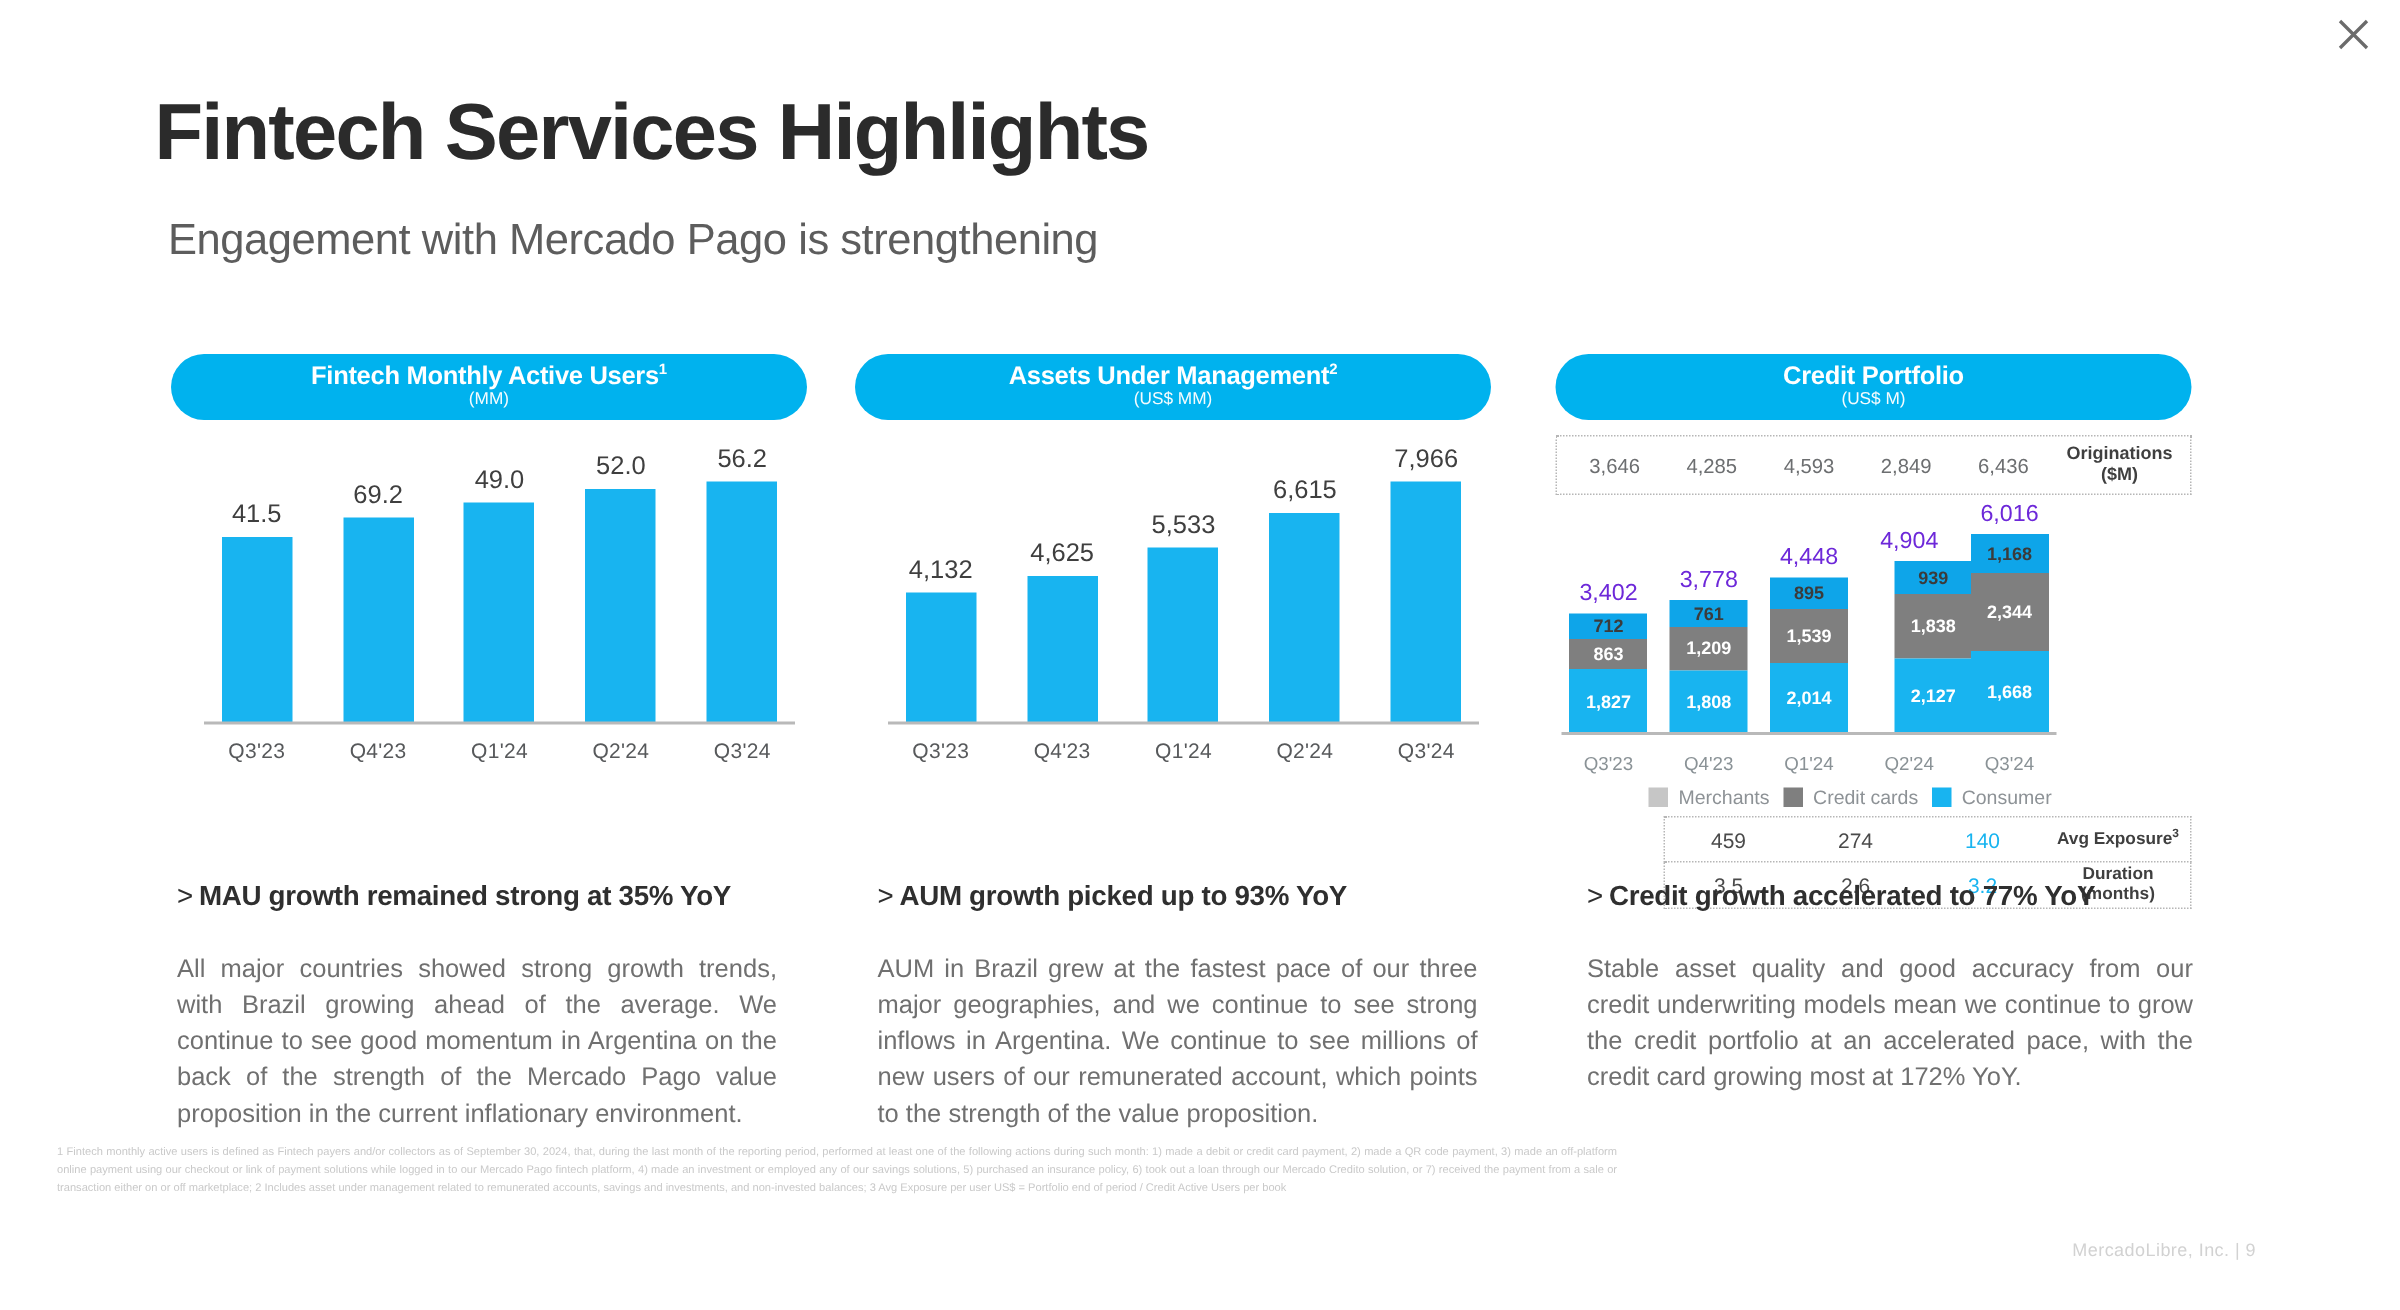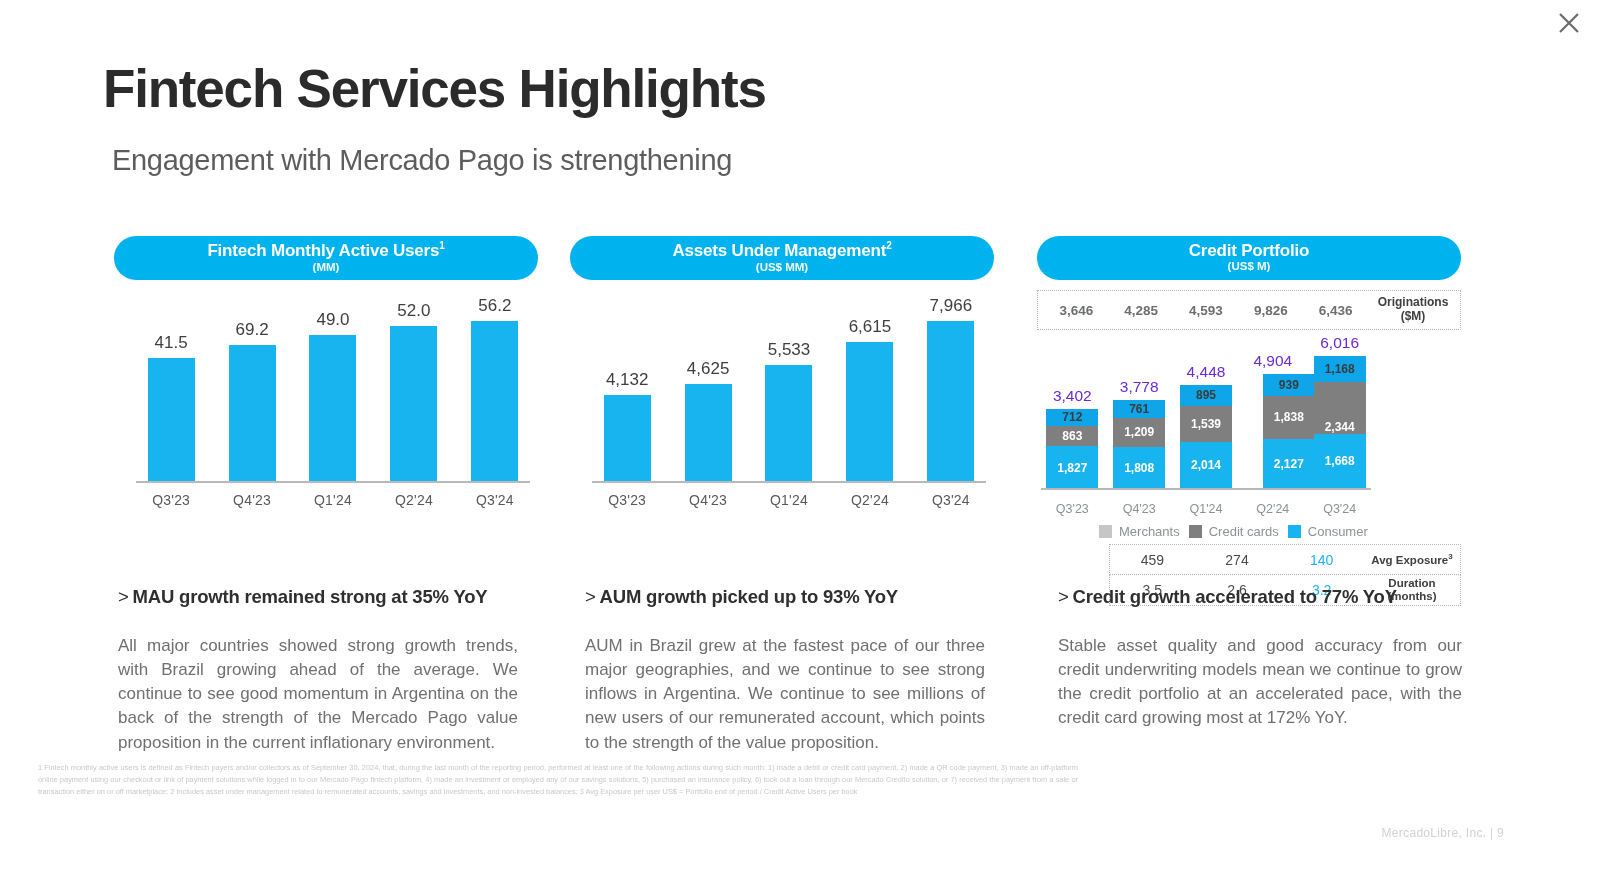--- a/index.html
+++ b/index.html
@@ -43,21 +43,21 @@
     border-radius: 26px;
     height: 44px;
     display: flex; flex-direction: column;
     align-items: center; justify-content: center;
     color: #fff;
   }
   .panel-header .ph-title {
     font-size: 17px; font-weight: 700; letter-spacing: -0.2px; line-height: 1.05;
   }
   .panel-header .ph-title sup { font-size: 10px; vertical-align: super; }
-  .panel-header .ph-sub { font-size: 11.5px; font-weight: 700; opacity: .96; line-height: 1.3; }
+  .panel-header .ph-sub { font-size: 11.5px; font-weight: 400; opacity: .96; line-height: 1.3; }
 
   
   .chart { position: relative; height: 212px; margin-top: 16px; }
   .bars {
     position: absolute; left: 24px; right: 10px; bottom: 26px; top: 0;
     display: flex; align-items: flex-end; justify-content: space-between;
   }
   .bar-col { width: 17%; display: flex; flex-direction: column; align-items: center; height: 100%; justify-content: flex-end; }
   .bar-val { font-size: 17px; color: #3f3f3f; margin-bottom: 5px; white-space: nowrap; }
   .bar-rect { width: 47px; background: #18b4f0; }
@@ -73,21 +73,21 @@
     width: 17%; text-align: center; font-size: 14px; color: #57595b; letter-spacing: .2px;
   }
 
   
   .orig-row {
     margin-top: 10px; height: 40px;
     border: 1px dotted #b6b6b6;
     display: flex; align-items: center;
     position: relative;
   }
-  .orig-cells { display: flex; flex: 1; padding-left: 6px; font-weight: bold; }
+  .orig-cells { display: flex; flex: 1; padding-left: 6px; }
   .orig-cells span {
     flex: 1; text-align: center; font-size: 13.5px; color: #6c6e70;
   }
   .orig-label {
     width: 92px; text-align: center; font-size: 12px; font-weight: 700;
     color: #3f3f3f; line-height: 1.15; padding-right: 2px;
   }
 
   .stacked-wrap { position: relative; height: 182px; margin-top: 4px; }
   .stacked-bars {
@@ -263,21 +263,21 @@
     <div class="panel-header">
       <div class="ph-title"><span>Credit Portfolio</span></div>
       <div class="ph-sub">(US$ M)</div>
     </div>
 
     <div class="orig-row">
       <div class="orig-cells" id="orig-cells">
           <span>3,646</span>
           <span>4,285</span>
           <span>4,593</span>
-          <span>9,826</span>
+          <span>2,849</span>
           <span>6,436</span>
         </div>
       <div class="orig-label">
         <div>Originations</div>
         <div>($M)</div>
       </div>
     </div>
 
     <div class="stacked-wrap">
       <div class="stacked-bars" id="bars-2">
@@ -336,21 +336,21 @@
                 <span>2,127</span>
               </div>
             </div>
           </div>
           <div class="st-col">
             <div class="st-total">6,016</div>
             <div class="st-stack" style="height: 91.1515%;">
               <div class="st-seg seg-merch" style="flex: 1168 1 0%;">
                 <span>1,168</span>
               </div>
-              <div class="st-seg seg-card" style="flex: 2344 1 0%; align-items: flex-end;">
+              <div class="st-seg seg-card" style="flex: 2344 1 0%;">
                 <span>2,344</span>
               </div>
               <div class="st-seg seg-cons" style="flex: 2504 1 0%;">
                 <span>1,668</span>
               </div>
             </div>
           </div>
         </div>
       <div class="st-axis"></div>
       <div class="st-xlabels" id="xlab-2">

